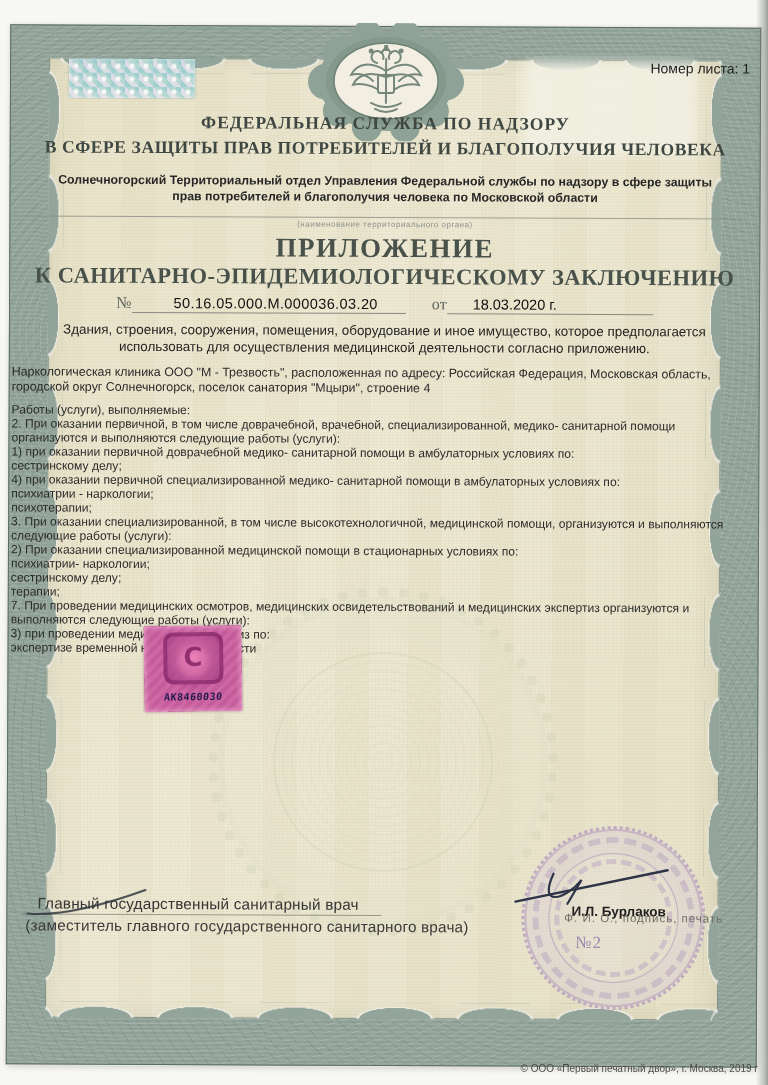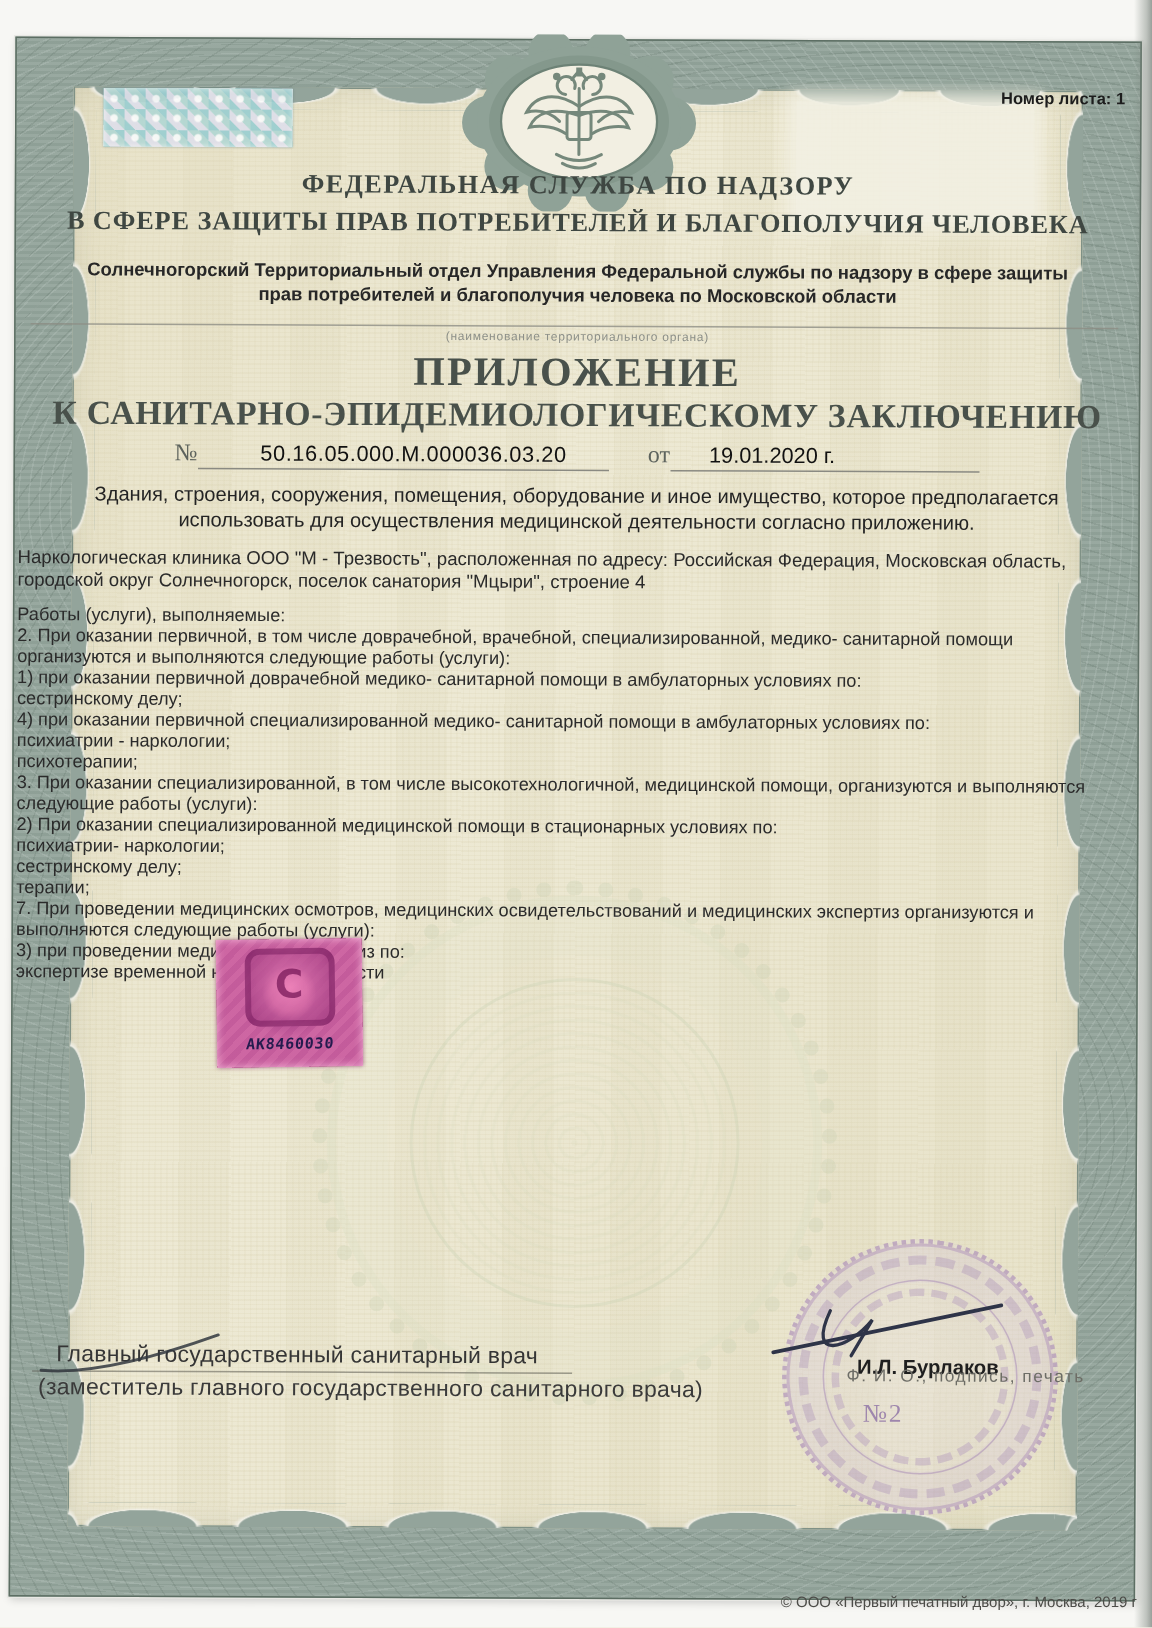--- a/index.html
+++ b/index.html
@@ -68,21 +68,21 @@
       repeating-linear-gradient(45deg, rgba(140,200,205,.8) 0 5px, rgba(225,222,236,.85) 5px 10px, rgba(170,212,208,.8) 10px 15px),
       #cfe4e2;
     background-blend-mode:normal;
     box-shadow:0 0 2px rgba(90,120,130,.6), inset 0 0 4px rgba(255,255,255,.7);
     background-size:14px 14px;opacity:.9;}
   .holo-strip::after{content:"";position:absolute;inset:0;
     background-image:radial-gradient(circle 3px at 7px 7px, rgba(255,255,255,.9) 0 2px, transparent 3px);
     background-size:14px 13px;}
   .faded-patch{left:520px;top:40px;width:158px;height:80px;background:#f3f1e4;
     box-shadow:0 0 10px 6px #f3f1e4;opacity:.85;}
-  .sheet-no{right:10px;top:32px;font-size:11px;font-weight:bold;color:#1d1d1d;}
+  .sheet-no{right:10px;top:32px;font-size:14px;font-weight:normal;color:#1d1d1d;}
   .svc1{left:0;right:0;top:86px;text-align:center;
     font-family:"Liberation Serif", serif;font-weight:bold;font-size:17.5px;
     color:#3f4742;letter-spacing:1px;}
   .svc2{left:0;right:0;top:111px;text-align:center;
     font-family:"Liberation Serif", serif;font-weight:bold;font-size:17.5px;
     color:#3f4742;letter-spacing:.6px;}
   .org{left:36px;right:36px;top:147px;text-align:center;
     font-size:12.3px;font-weight:600;color:#272727;line-height:15.5px;}
   .org-rule{left:10px;right:14px;top:190px;height:1px;background:#8d8d85;opacity:.8;}
   .org-caption{left:0;right:0;top:193px;text-align:center;font-size:8px;color:#8d9089;letter-spacing:.5px;}
@@ -206,21 +206,21 @@
     <div class="abs org-caption">(наименование территориального органа)</div>
 
     <div class="abs title1">ПРИЛОЖЕНИЕ</div>
     <div class="abs title2">К САНИТАРНО-ЭПИДЕМИОЛОГИЧЕСКОМУ ЗАКЛЮЧЕНИЮ</div>
 
     <div class="abs numrow">
       <span class="lbl">№</span>
       <span class="useg num">50.16.05.000.М.000036.03.20</span>
       <span class="gap"></span>
       <span class="lbl">от</span>
-      <span class="useg date">19.01.2020 г.</span>
+      <span class="useg date">18.03.2020 г.</span>
     </div>
 
     <div class="abs subject">Здания, строения, сооружения, помещения, оборудование и иное имущество, которое предполагается использовать для осуществления медицинской деятельности согласно приложению.</div>
     <div class="abs orgname">Наркологическая клиника ООО "М - Трезвость",  расположенная по адресу: Российская Федерация, Московская область, городской округ Солнечногорск, поселок санатория "Мцыри", строение 4</div>
 
     <div class="abs works">
       <div>Работы (услуги), выполняемые:</div>
       <div>2. При оказании первичной, в том числе доврачебной, врачебной, специализированной, медико- санитарной помощи организуются и выполняются следующие работы (услуги):</div>
       <div>1) при оказании первичной доврачебной медико- санитарной помощи в амбулаторных условиях по:</div>
       <div>сестринскому делу;</div>

